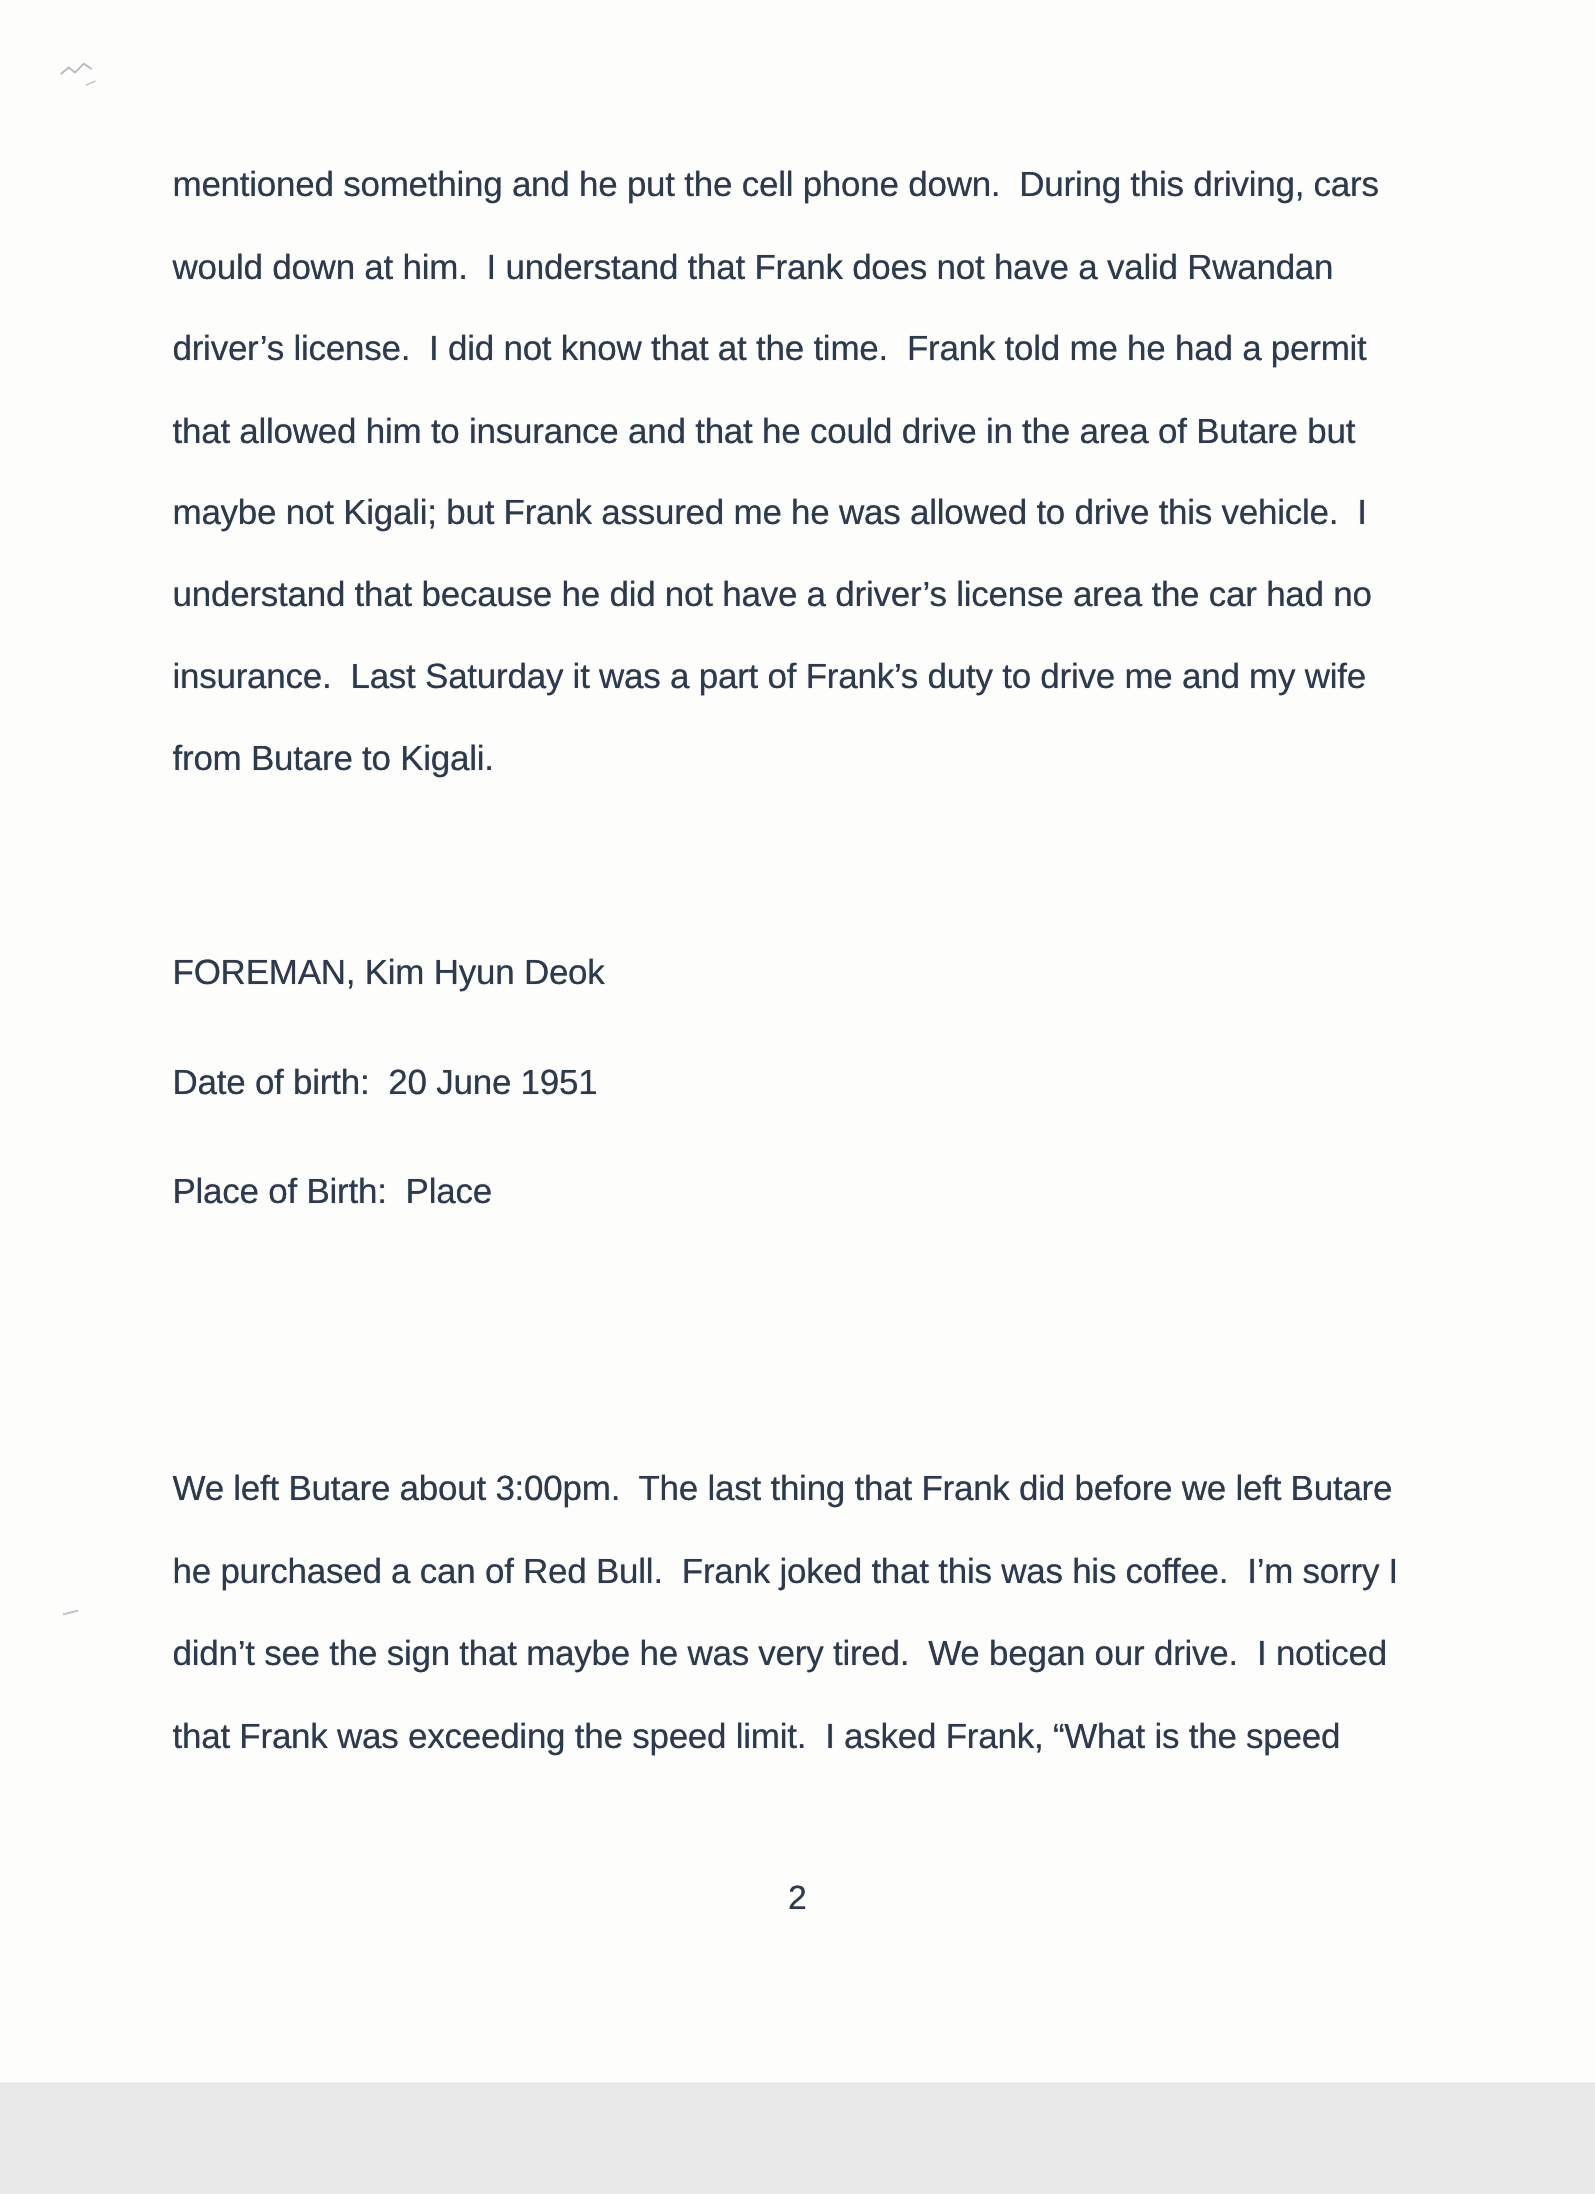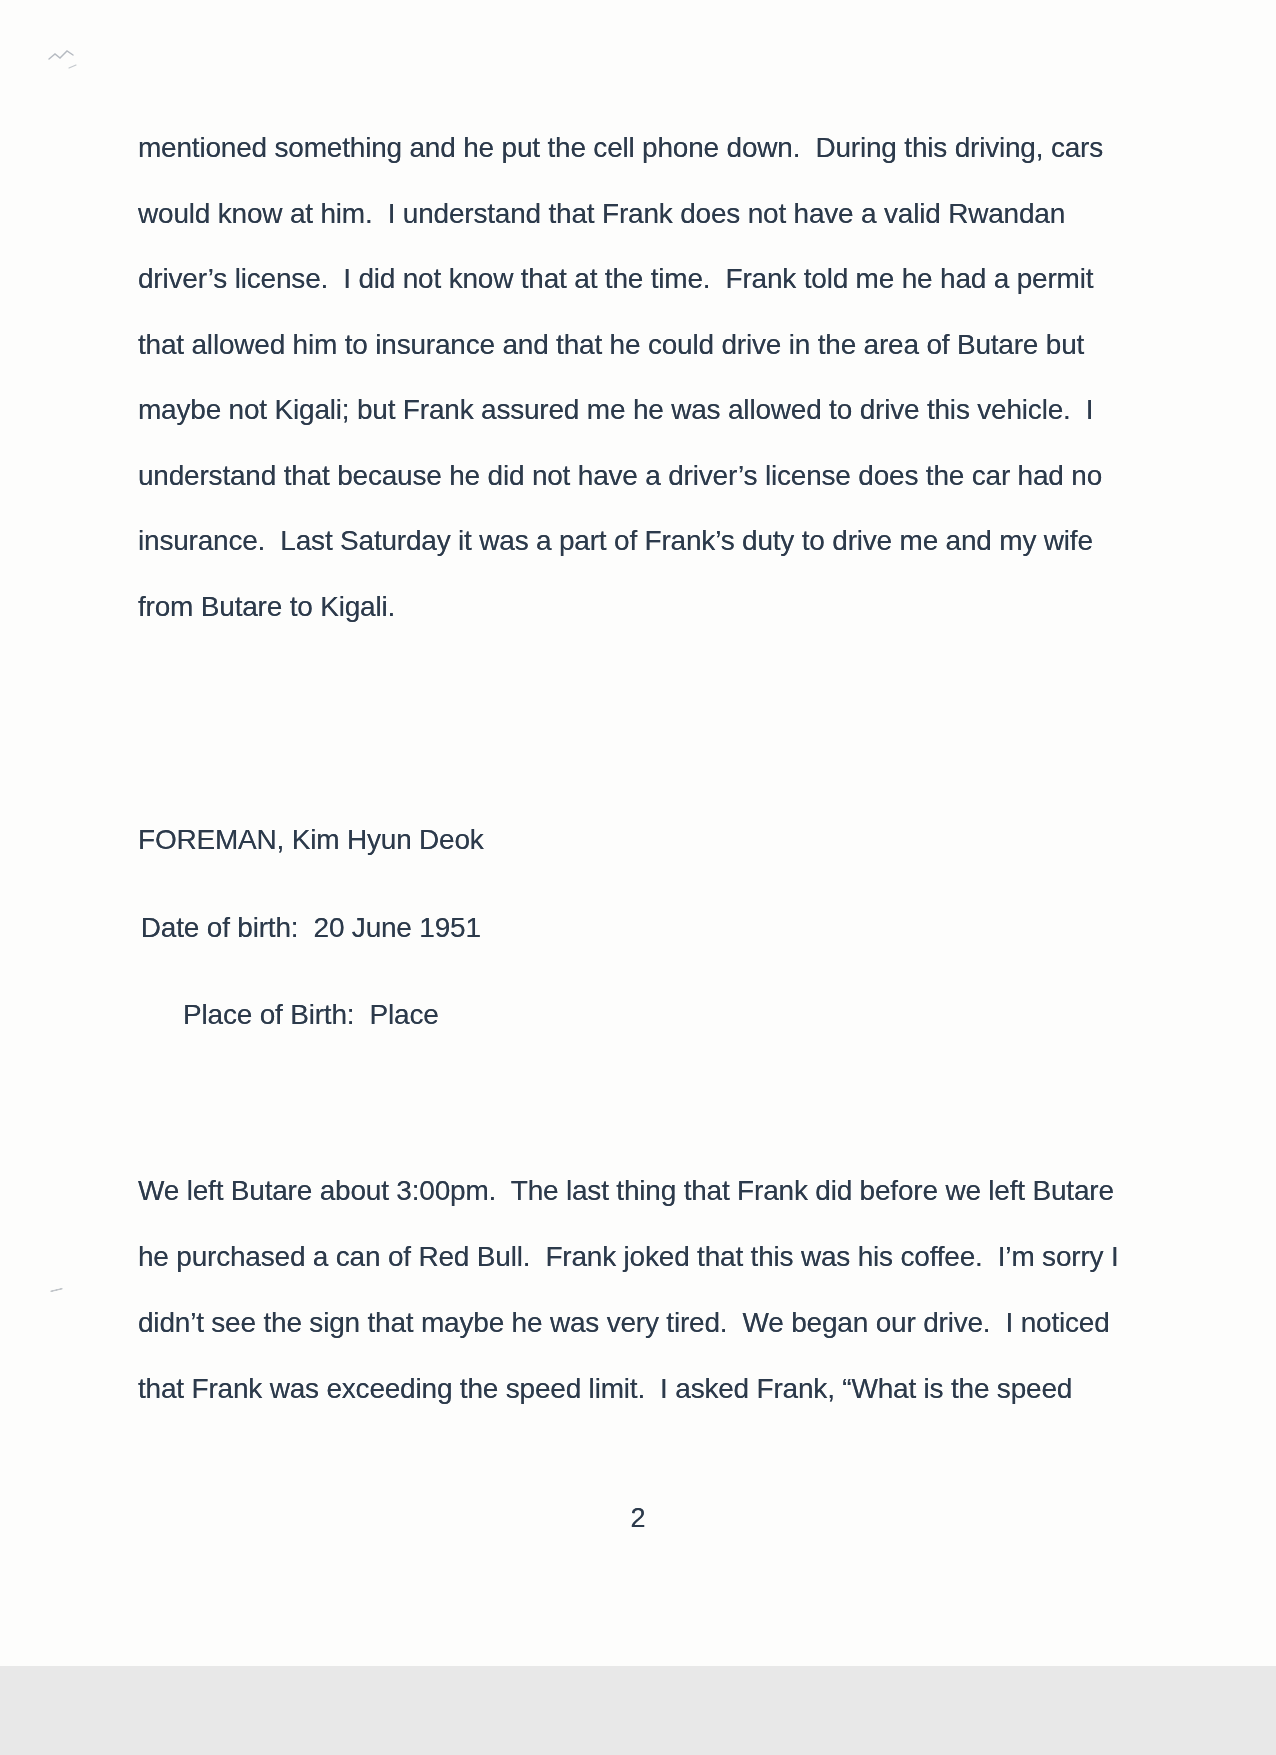--- a/index.html
+++ b/index.html
@@ -25,23 +25,22 @@
     text-shadow: 0 0 0.6px rgba(44, 58, 75, 0.75);
   }
   .text-block .doc-line {
     white-space: pre;   
   }
   #para1 {
     top: 115px;
     line-height: 65.5px;
   }
   #info-block {
-    top: 796px;
+    top: 734px;
     line-height: 87.5px;
-    text-align: center;
   }
   #para2 {
     top: 1158px;
     line-height: 66px;
   }
   #page-number {
     position: absolute;
     left: 138px;
     top: 1502px;
     width: 1000px;
@@ -82,25 +81,25 @@
 
 <div class="page" style="color: rgb(44, 58, 75); background: rgb(253, 253, 252);">
 
   <svg class="pen-squiggle" viewBox="0 0 42 36" xmlns="http://www.w3.org/2000/svg">
     <path d="M3 17 L9 12 L14 16 L21 9 L27 13" fill="none" stroke="#a8aeb6" stroke-width="1.4" stroke-linecap="round" opacity="0.85"></path>
     <path d="M23 26 l7 -3" fill="none" stroke="#b4bac0" stroke-width="1.2" stroke-linecap="round" opacity="0.8"></path>
   </svg>
 
   <div id="para1" class="text-block">
     <div class="doc-line">mentioned something and he put the cell phone down.  During this driving, cars</div>
-    <div class="doc-line">would know at him.  I understand that Frank does not have a valid Rwandan</div>
+    <div class="doc-line">would down at him.  I understand that Frank does not have a valid Rwandan</div>
     <div class="doc-line">driver’s license.  I did not know that at the time.  Frank told me he had a permit</div>
     <div class="doc-line">that allowed him to insurance and that he could drive in the area of Butare but</div>
     <div class="doc-line">maybe not Kigali; but Frank assured me he was allowed to drive this vehicle.  I</div>
-    <div class="doc-line">understand that because he did not have a driver’s license does the car had no</div>
+    <div class="doc-line">understand that because he did not have a driver’s license area the car had no</div>
     <div class="doc-line">insurance.  Last Saturday it was a part of Frank’s duty to drive me and my wife</div>
     <div class="doc-line">from Butare to Kigali.</div>
   </div>
 
   <div id="info-block" class="text-block">
     <div class="doc-line">FOREMAN, Kim Hyun Deok</div>
     <div class="doc-line">Date of birth:  20 June 1951</div>
     <div class="doc-line">Place of Birth:  Place</div>
   </div>
 

